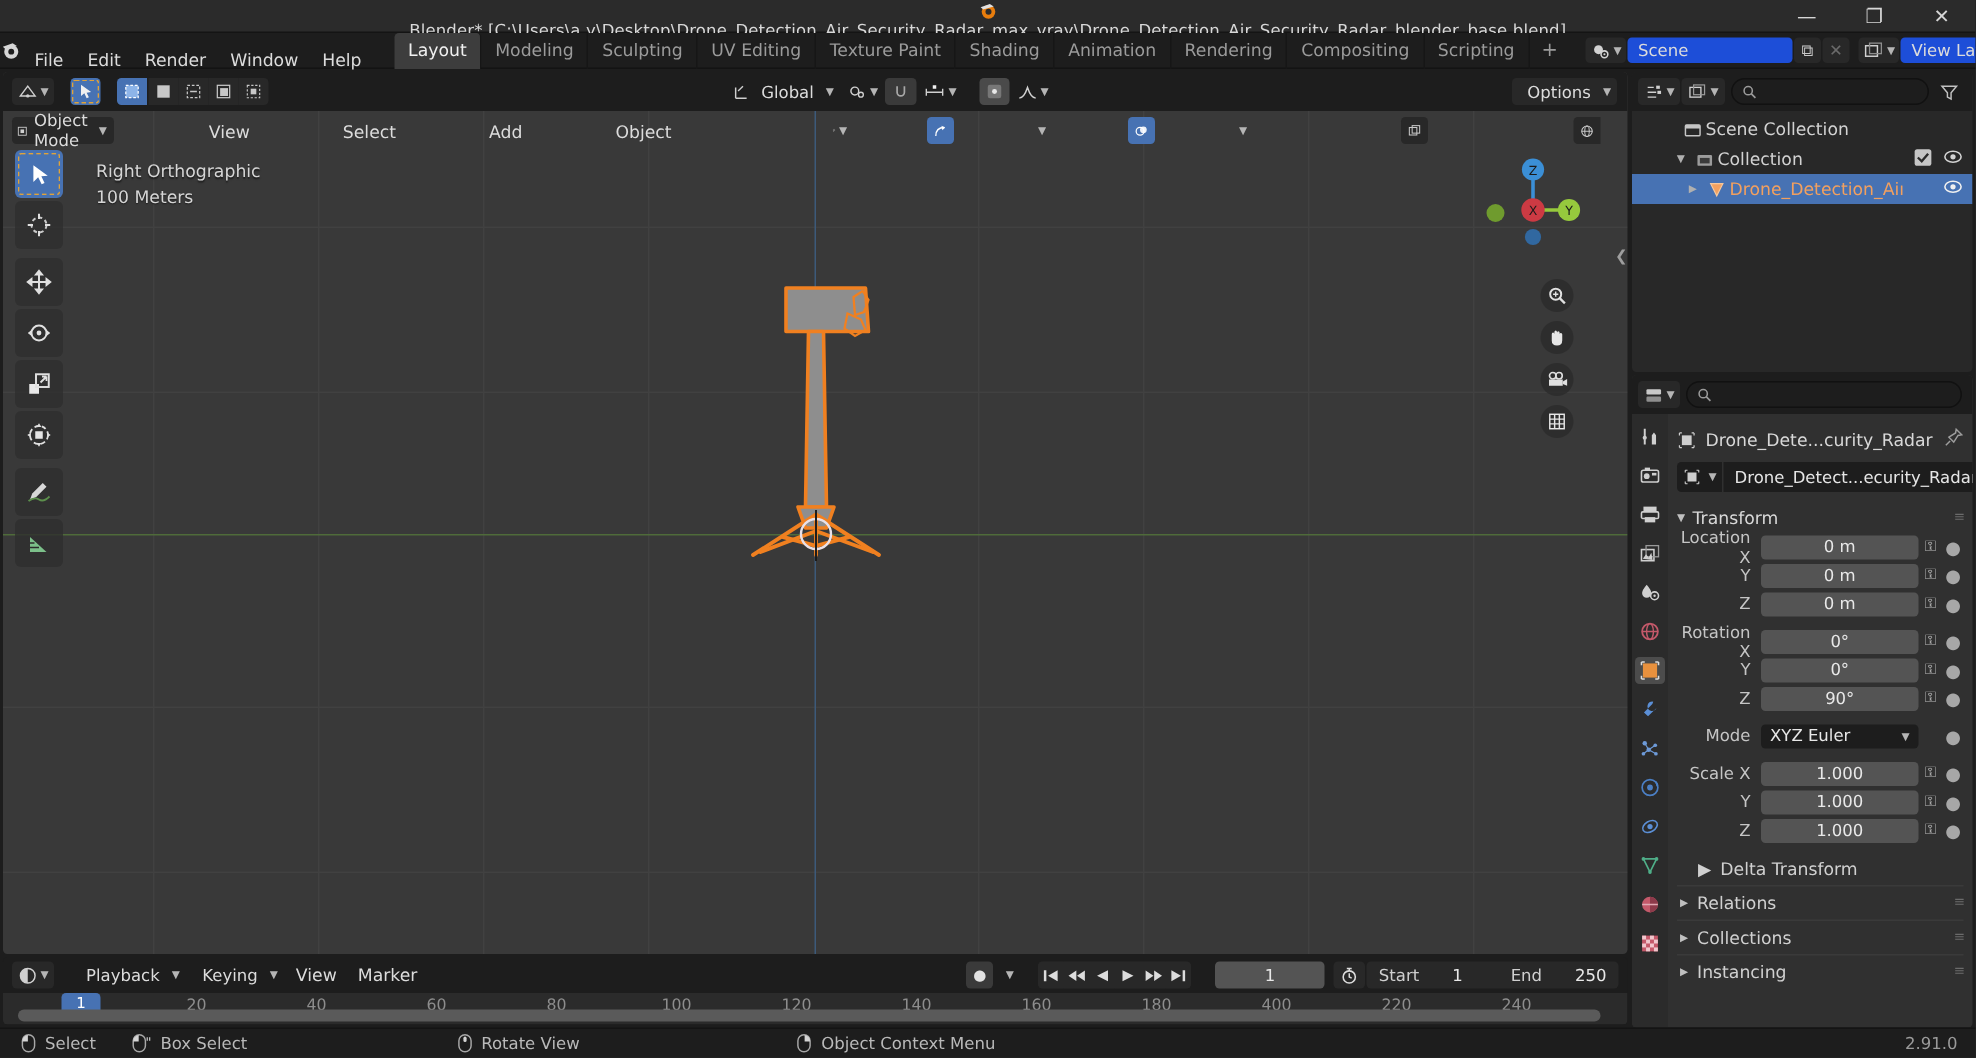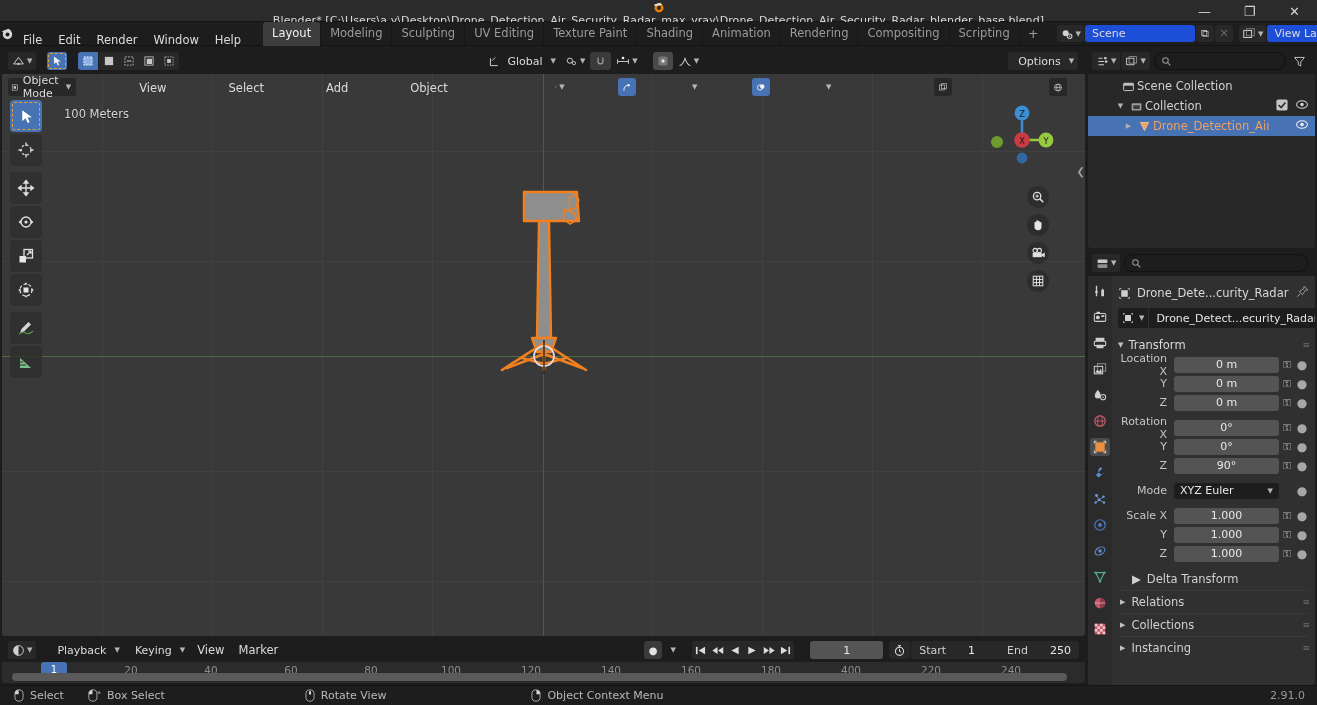--- a/index.html
+++ b/index.html
@@ -339,20 +339,21 @@
       <g stroke="#f08020" stroke-width="1.5" fill="none">
         <path d="M567,150 L573,146 L577,152 L574,160 L568,162 Z"></path>
         <path d="M563,161 L572,165 L575,172 L568,176 L561,171 Z"></path>
       </g>
       <circle cx="542" cy="308" r="10" fill="none" stroke="#e8e0e8" stroke-width="1.6"></circle>
       <line x1="542" y1="292" x2="542" y2="326" stroke="#1b1b1b" stroke-width="1.3"></line>
       <line x1="526" y1="308" x2="558" y2="308" stroke="#e8e0e8" stroke-width="0"></line>
     </svg>
 
     <div class="vp-text">
+      <div>Right Orthographic</div>
       <div>100 Meters</div>
     </div>
 
     <div class="vp-header">
       <div class="hbtn">
         <svg width="13" height="13" viewBox="0 0 16 16">
             <path d="M2 11 L8 3 L14 11 Z" fill="none" stroke="#d0d0d0" stroke-width="1.2"></path>
             <circle cx="8" cy="11" r="1.4" fill="#d0d0d0"></circle>
           </svg>
         <span class="chev">▼</span>

